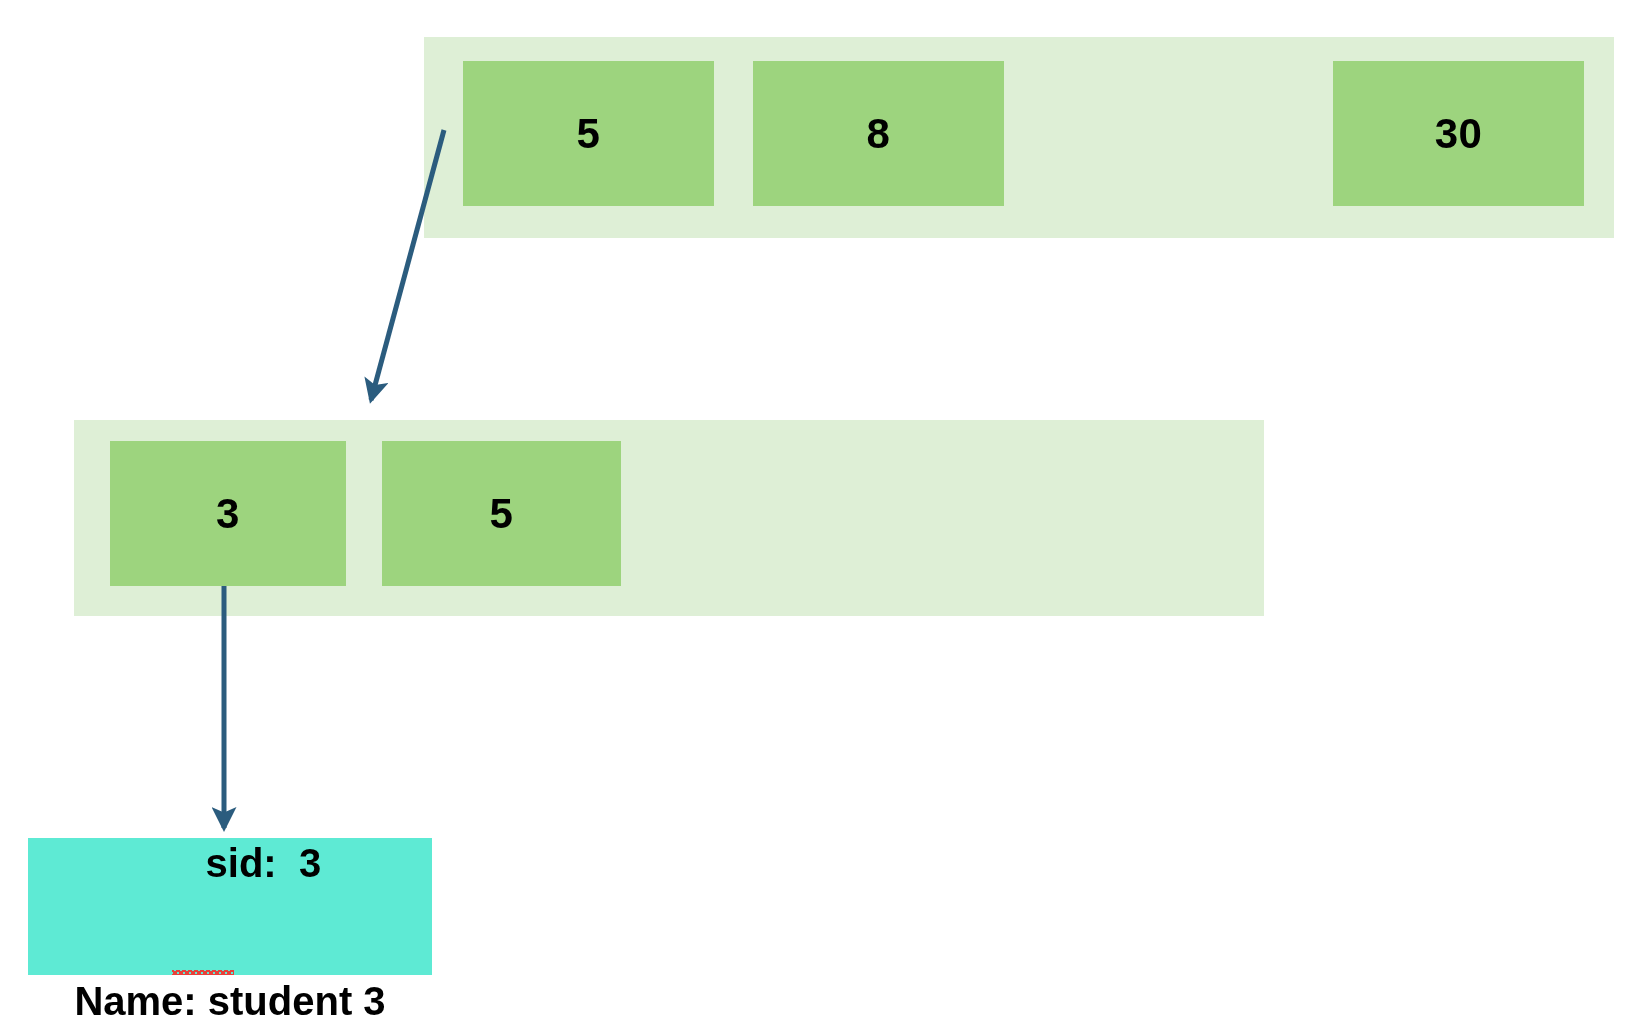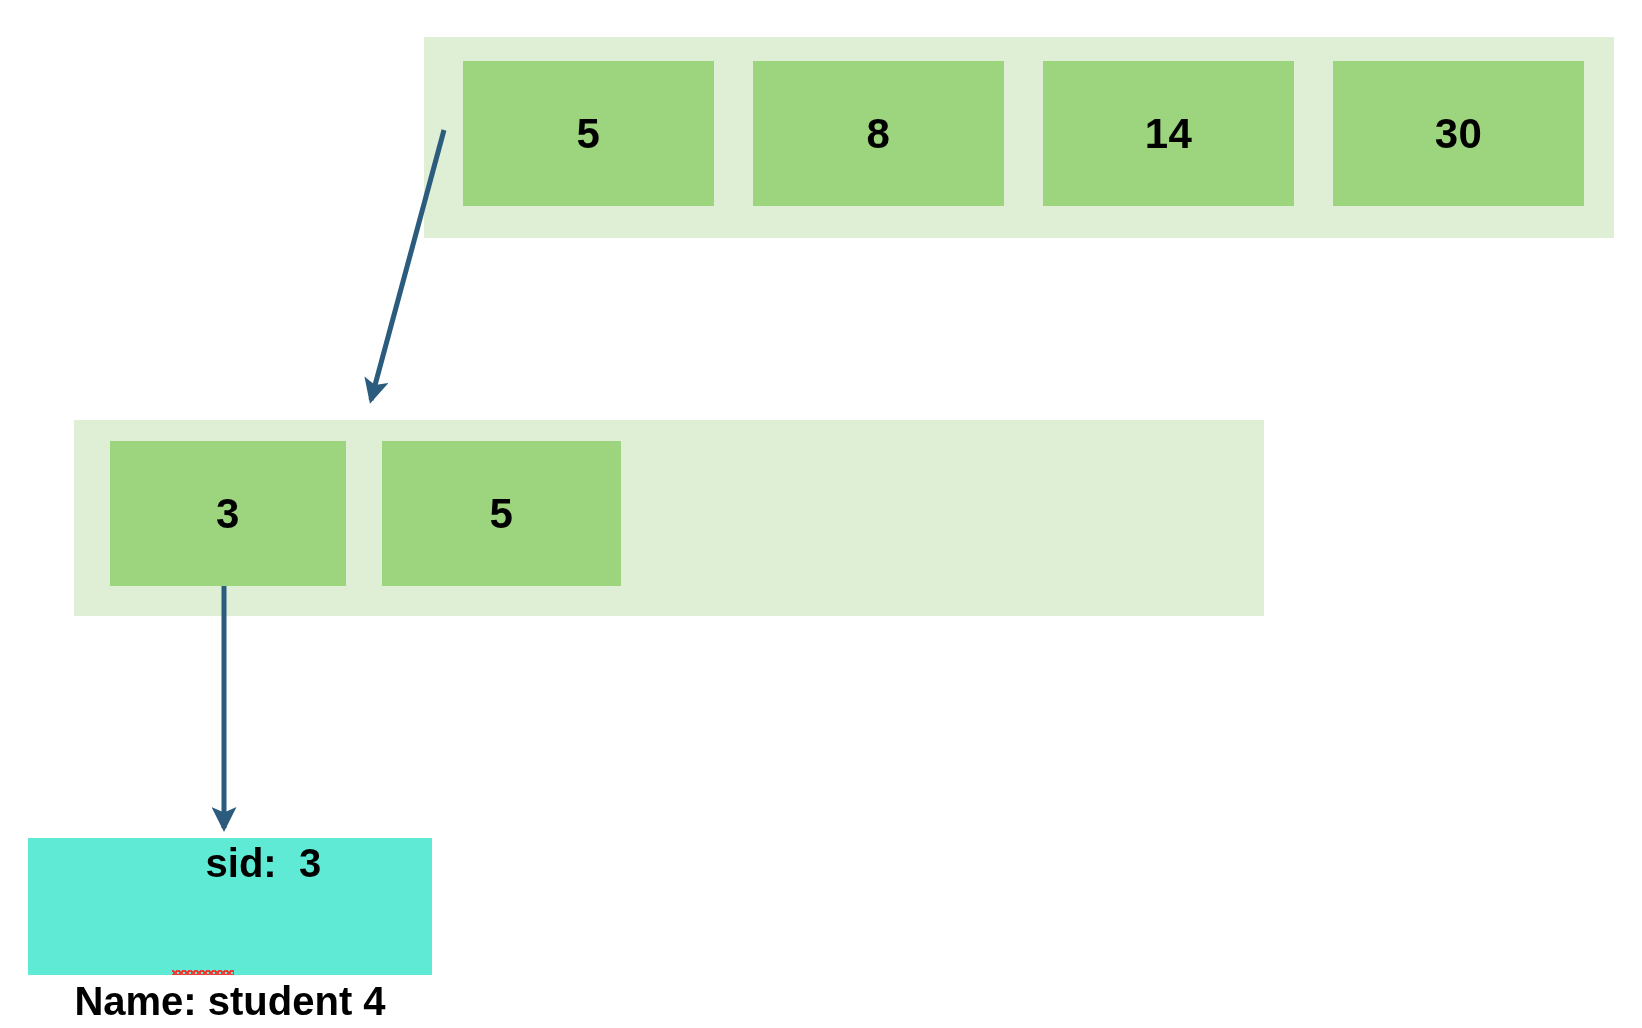--- a/index.html
+++ b/index.html
@@ -133,23 +133,20 @@
   <div class="array-container" id="array-top">
 
     <div class="cell" id="cell-top-0">
       <span class="cell-label">5</span>
     </div>
 
     <div class="cell" id="cell-top-1">
       <span class="cell-label">8</span>
     </div>
 
-    <div class="cell" id="cell-top-2">
-      <span class="cell-label">14</span>
-    </div>
 
     <div class="cell" id="cell-top-3">
       <span class="cell-label">30</span>
     </div>
   </div>
 
   <div class="array-container" id="array-second">
 
     <div class="cell" id="cell-second-0">
       <span class="cell-label">3</span>
@@ -158,21 +155,21 @@
     <div class="cell" id="cell-second-1">
       <span class="cell-label">5</span>
     </div>
   </div>
 
   <div id="record-box">
     <div class="record-line" id="record-line-1">
       <span>sid:  3</span>
       <span id="spell-squiggle"></span>
     </div>
-    <div class="record-line" id="record-line-2">Name: student 4</div>
+    <div class="record-line" id="record-line-2">Name: student 3</div>
   </div>
 
   <svg id="connectors" viewBox="0 0 1642 1028">
     <defs>
       <marker id="arrowhead-diag" markerWidth="5" markerHeight="5" refX="4.2" refY="2.5" orient="auto" markerUnits="strokeWidth">
         <path d="M 0 0 L 5 2.5 L 0 5 L 1.1 2.5 z" fill="#2B5C7E"></path>
       </marker>
       <marker id="arrowhead-vert" markerWidth="5" markerHeight="5" refX="4.2" refY="2.5" orient="auto" markerUnits="strokeWidth">
         <path d="M 0 0 L 5 2.5 L 0 5 L 1.1 2.5 z" fill="#2B5C7E"></path>
       </marker>

